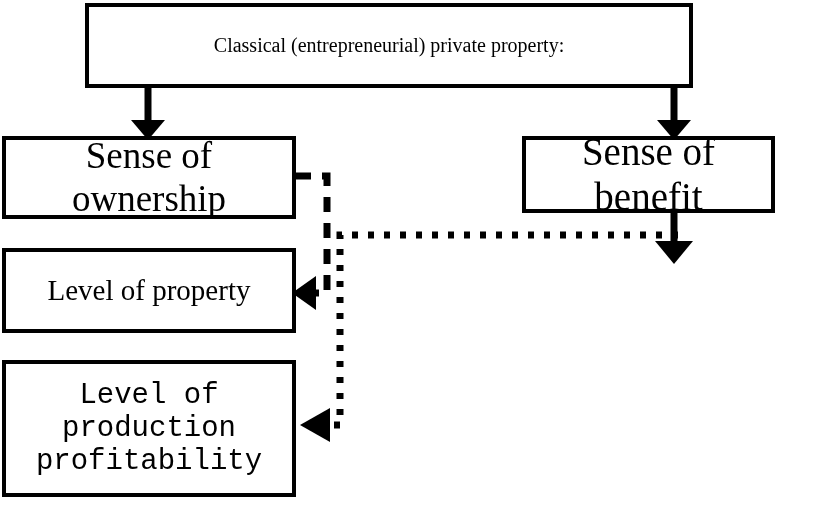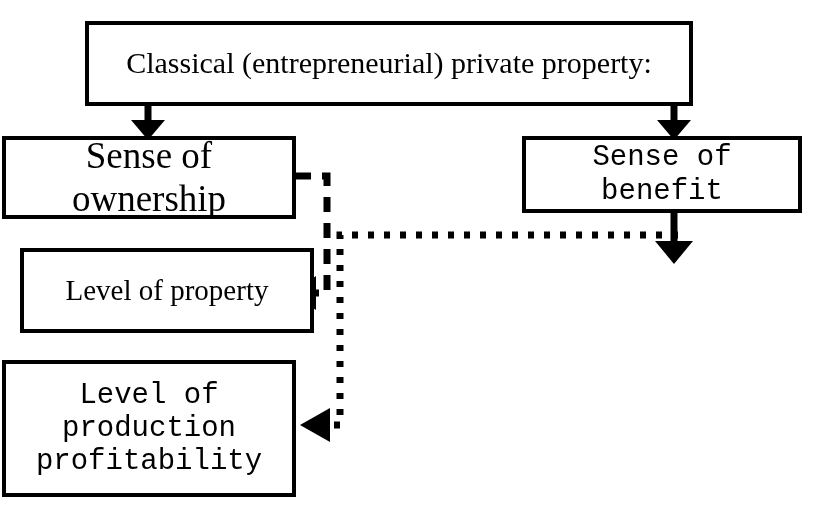--- a/index.html
+++ b/index.html
@@ -28,25 +28,25 @@
     line-height: 1.14;
     z-index: 3;
   }
   .node-label {
     display: block;
     padding: 0 6px;
     white-space: pre-line;
   }
 
   
-  #node-root        { left: 85px;  top: 21px;   width: 608px; height: 85px;  font-size: 30px; }
+  #node-root        { left: 85px;  top: 3px;   width: 608px; height: 85px;  font-size: 20px; }
   #node-ownership   { left: 2px;   top: 136px; width: 294px; height: 83px;  font-size: 37px; }
-  #node-property    { left: 20px;   top: 248px; width: 294px; height: 85px;  font-size: 29px; }
+  #node-property    { left: 2px;   top: 248px; width: 294px; height: 85px;  font-size: 29px; }
   #node-production  { left: 2px;   top: 360px; width: 294px; height: 137px; font-size: 29px; font-family: Liberation Mono, monospace; }
-  #node-benefit     { left: 522px; top: 136px; width: 280px; height: 77px;  font-size: 29px; font-family: Liberation Mono, monospace; }
+  #node-benefit     { left: 522px; top: 136px; width: 253px; height: 77px;  font-size: 39px; }
   #node-alternative { left: 348px; top: 262px; width: 472px; height: 240px; font-size: 29px; }
 
   
   #connector-layer {
     position: absolute;
     left: 0; top: 0;
     width: 825px;
     height: 508px;
     z-index: 2;
     pointer-events: none;

